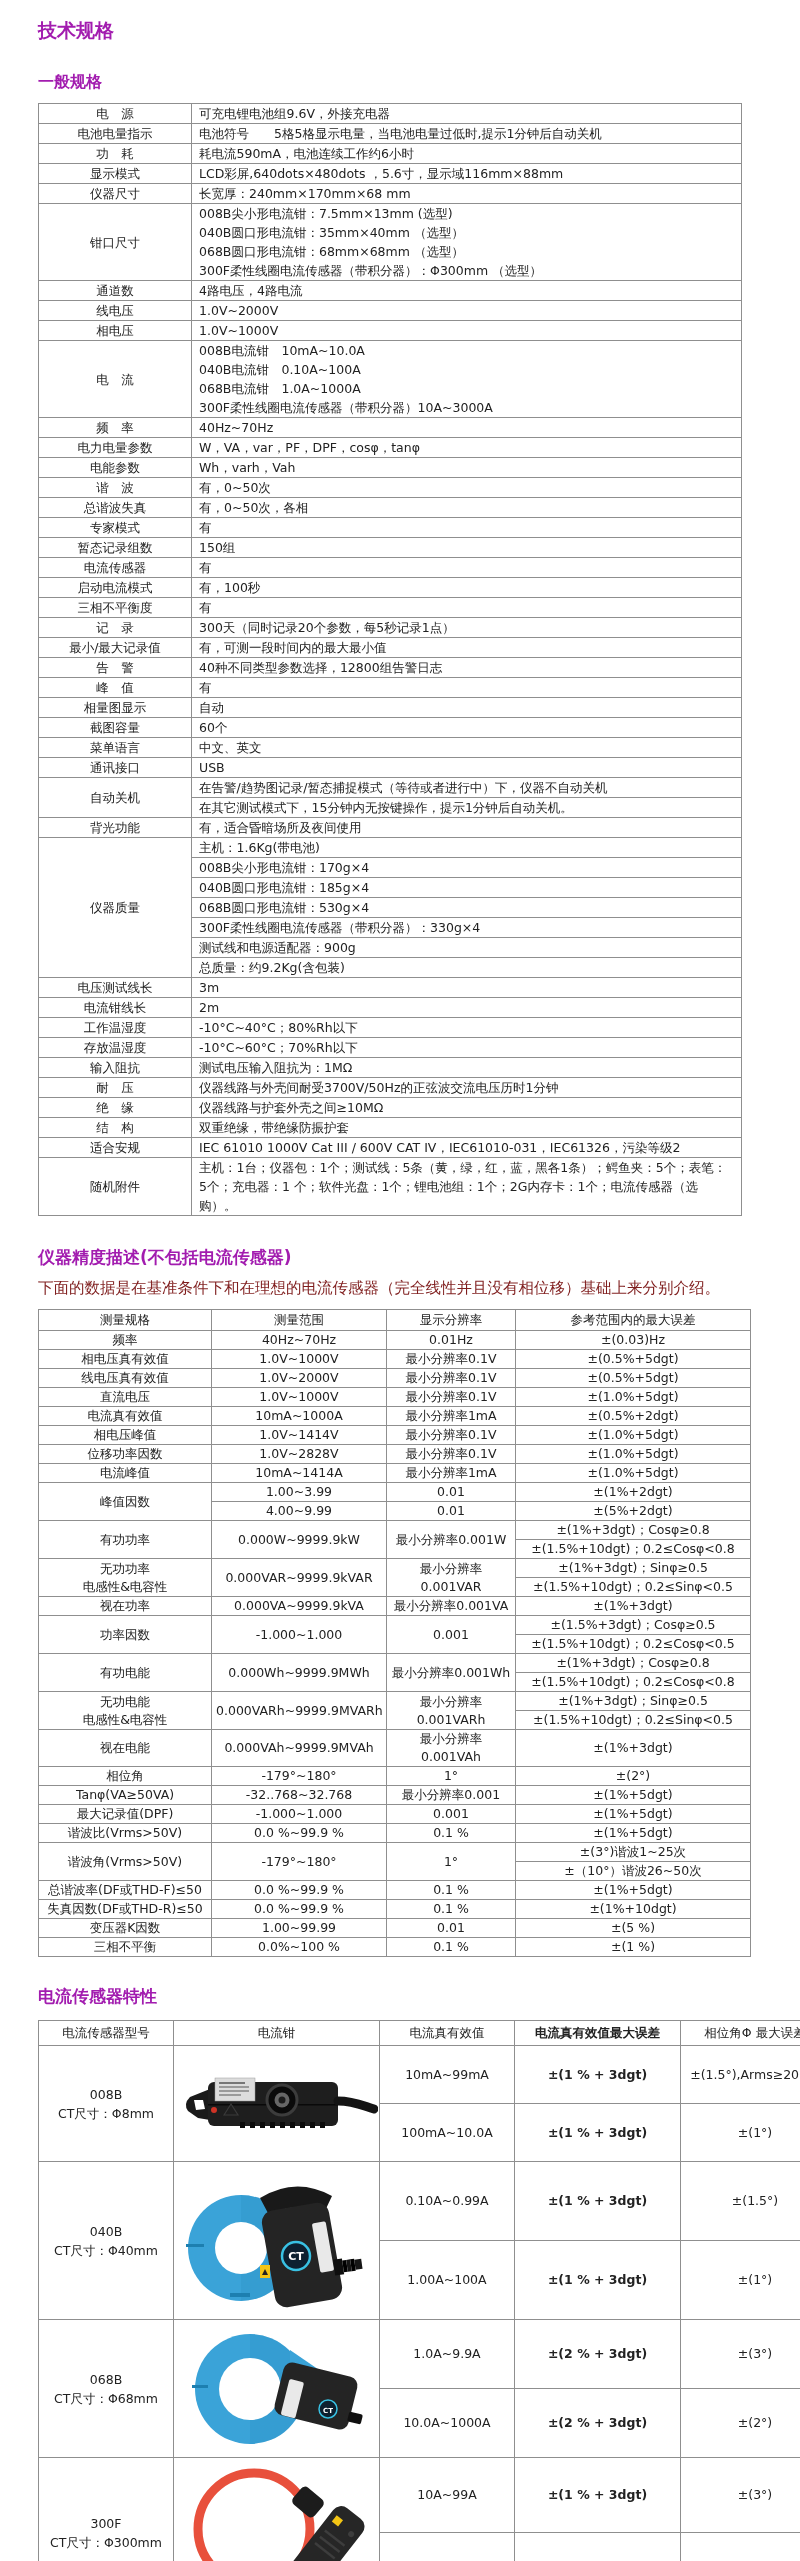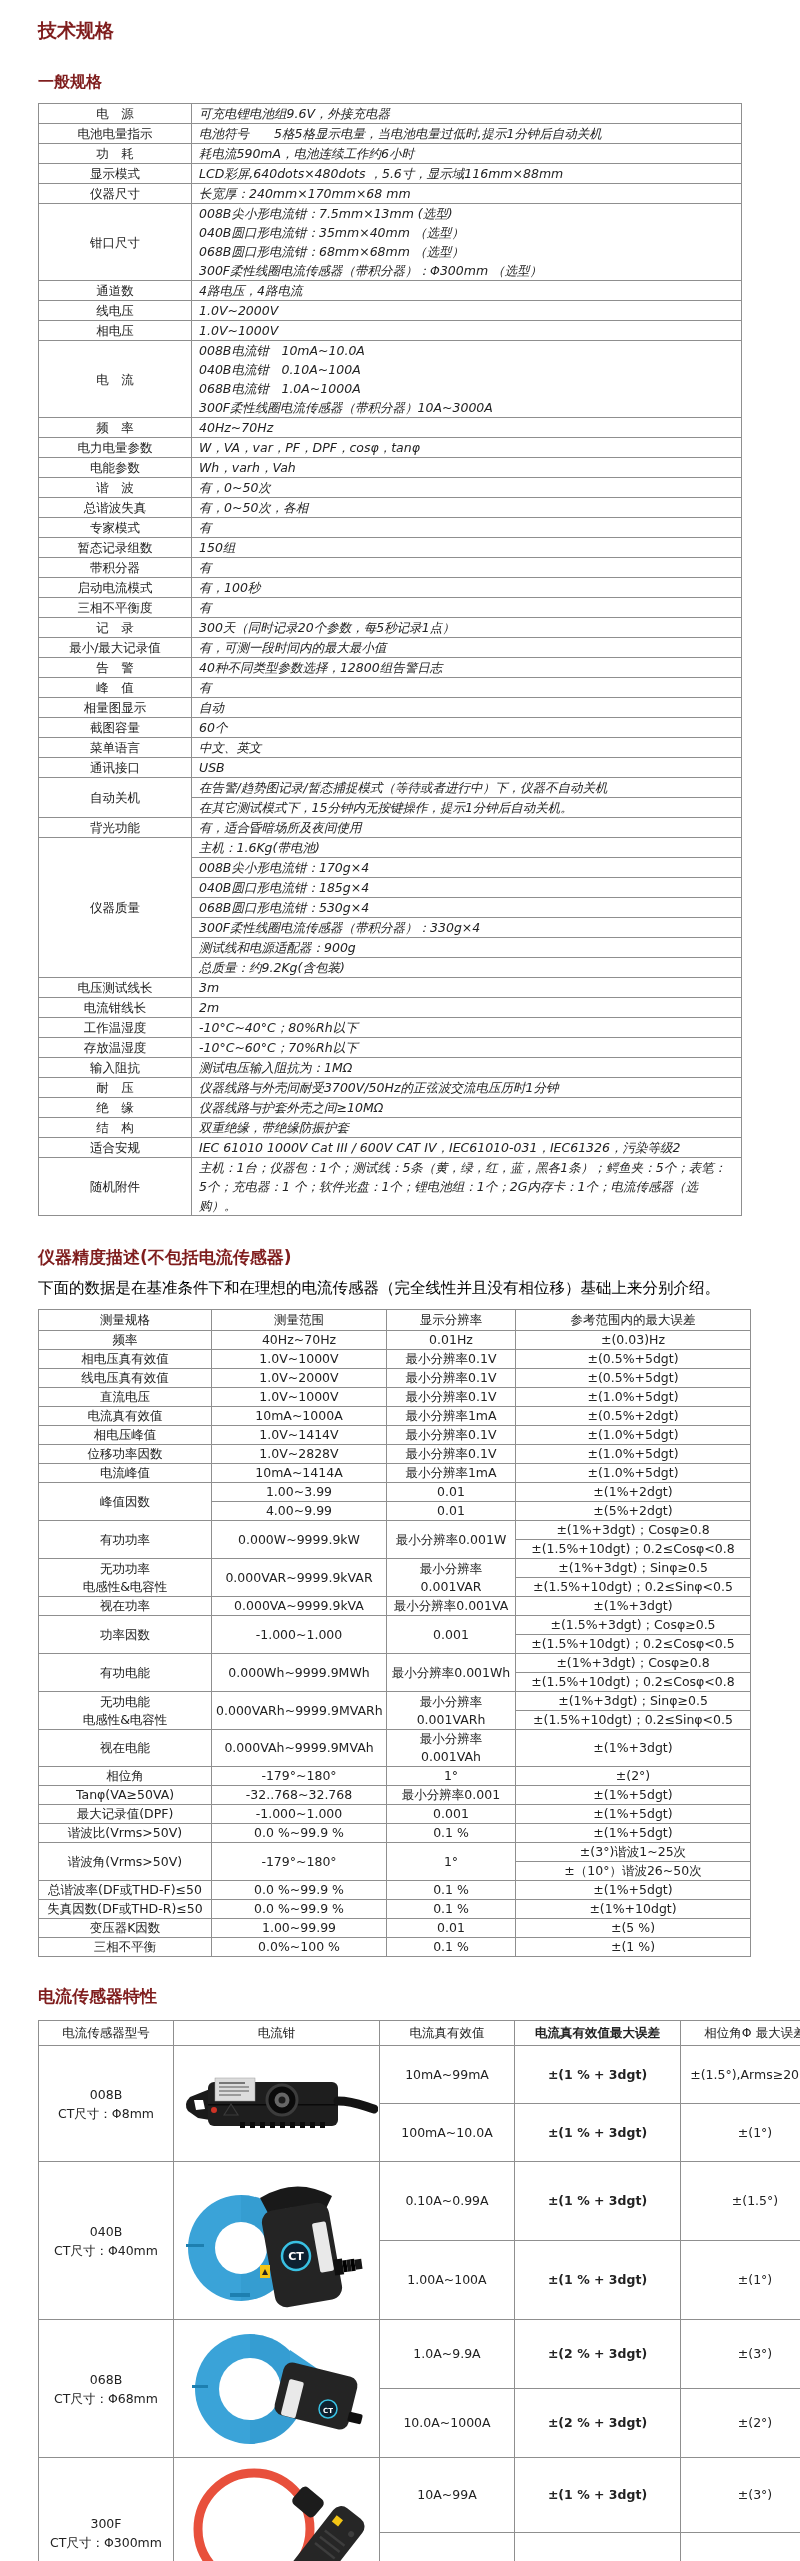--- a/index.html
+++ b/index.html
@@ -1,37 +1,37 @@
 <!DOCTYPE html>
 <html><head>
 <meta charset="utf-8">
 <style>
   html,body{margin:0;padding:0;}
   body{
     width:800px;height:2561px;overflow:hidden;background:#ffffff;
     font-family:"DejaVu Sans","Liberation Sans",sans-serif;color:#222;
   }
   .page{padding:12px 38px 0 38px;}
-  h1,h2{color:#7f1d1d;}
+  h1,h2{color:#a21caf;}
   .h-main{font-size:19px;font-weight:700;margin:6px 0 28px 0;}
   .h-general{font-size:16px;font-weight:700;margin:0 0 10px 0;}
   .h-accuracy{font-size:17px;font-weight:700;margin:30px 0 6px 0;}
   .h-sensor{font-size:17px;font-weight:700;margin:28px 0 12px 0;}
   .intro{
     font-family:"DejaVu Serif","Liberation Serif",serif;
-    font-size:15.5px;line-height:26px;color:#000000;margin:0 0 8px 0;width:724px;
+    font-size:15.5px;line-height:26px;color:#7f1d1d;margin:0 0 8px 0;width:724px;
   }
   table{border-collapse:collapse;table-layout:fixed;padding-left:15px;}
   td,th{border:1px solid #8f8f8f;font-size:12.5px;vertical-align:middle;overflow:hidden;}
   th{font-weight:400;}
   
   .t1{width:704px;}
   .t1 td{height:19px;}
   .t1 .lbl{width:148px;text-align:center;padding:0 2px;line-height:19px;}
-  .t1 .val{text-align:left;padding:0 7px;line-height:19px;font-style:italic;}
+  .t1 .val{text-align:left;padding:0 7px;line-height:19px;}
   .ln{line-height:19px;text-align:left;}
   
   .t2{width:676px;margin-top:2px;}
   .t2 th,.t2 td{text-align:center;padding:0 4px;line-height:18px;height:18px;}
   .t2 thead th{height:20px;text-align:center;}
   .c0{width:164px;}.c1{width:166px;}.c2{width:120px;}.c3{width:226px;}
   
   .t3{width:746px;}
   .t3 th,.t3 td{text-align:center;padding:0 4px;line-height:18px;margin-top:18px;}
   .t3 thead th{height:24px;}
@@ -125,21 +125,21 @@
         </tr>
         <tr>
           <td class="lbl">专家模式</td>
           <td class="val">有</td>
         </tr>
         <tr>
           <td class="lbl">暂态记录组数</td>
           <td class="val">150组</td>
         </tr>
         <tr>
-          <td class="lbl">带积分器</td>
+          <td class="lbl">电流传感器</td>
           <td class="val">有</td>
         </tr>
         <tr>
           <td class="lbl">启动电流模式</td>
           <td class="val">有，100秒</td>
         </tr>
         <tr>
           <td class="lbl">三相不平衡度</td>
           <td class="val">有</td>
         </tr>

